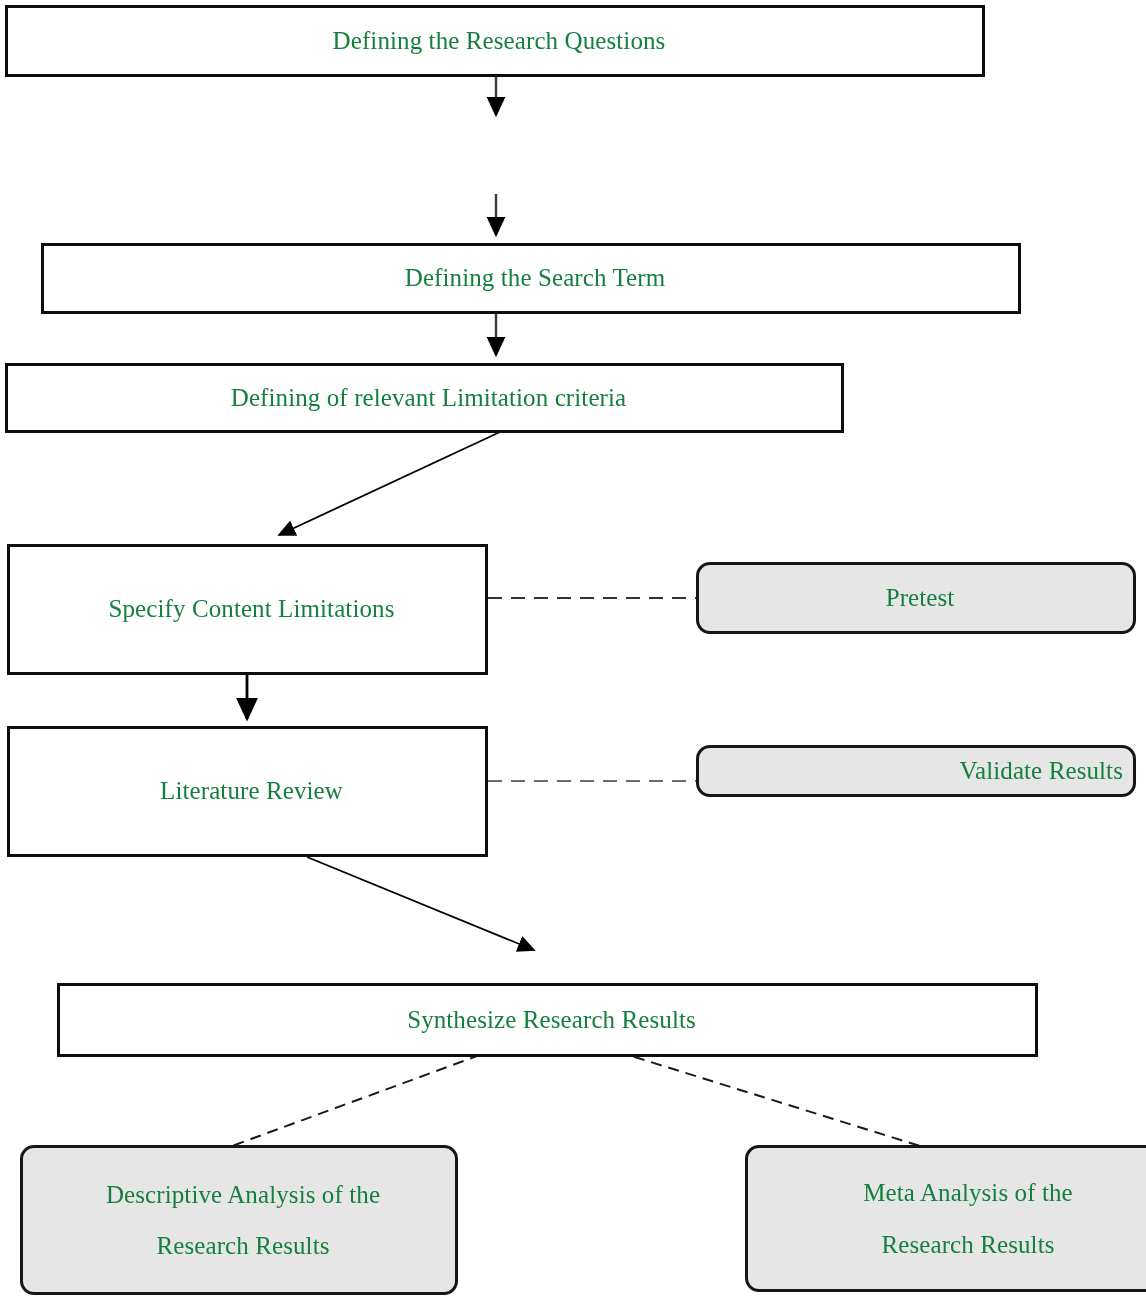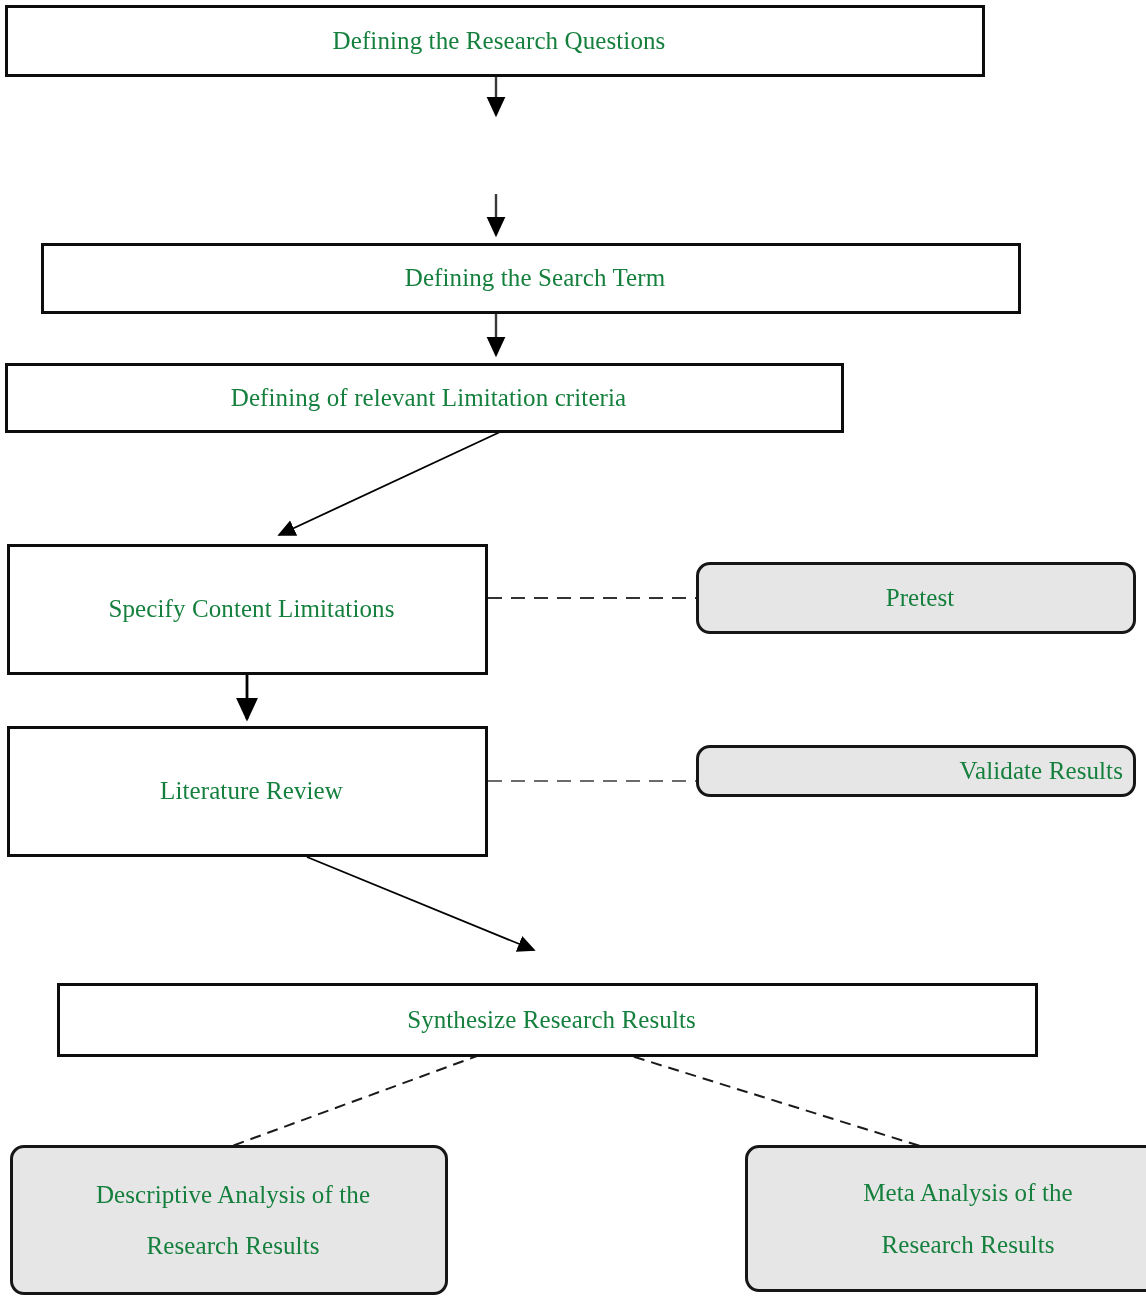--- a/index.html
+++ b/index.html
@@ -137,21 +137,21 @@
   </div>
 
   <div class="node round" style="left:696px; top:745px; width:440px; height:52px;justify-content:flex-end;">
     <span class="label">Validate Results</span>
   </div>
 
   <div class="node proc" style="left:57px; top:955px; width:981px; height:74px;margin-top:28px;">
     <span class="label">Synthesize Research Results</span>
   </div>
 
-  <div class="node round" style="left:10px; top:1145px; width:438px; height:150px;font-family:Liberation Serif, serif;">
+  <div class="node round" style="left:20px; top:1145px; width:438px; height:150px;font-family:Liberation Serif, serif;">
     <span class="label two-line">Descriptive Analysis of the
 Research Results</span>
   </div>
 
   <div class="node round" style="left:697px; top:1145px; width:438px; height:147px;margin-left:48px;">
     <span class="label two-line">Meta Analysis of the
 Research Results</span>
   </div>
 
 </div>

